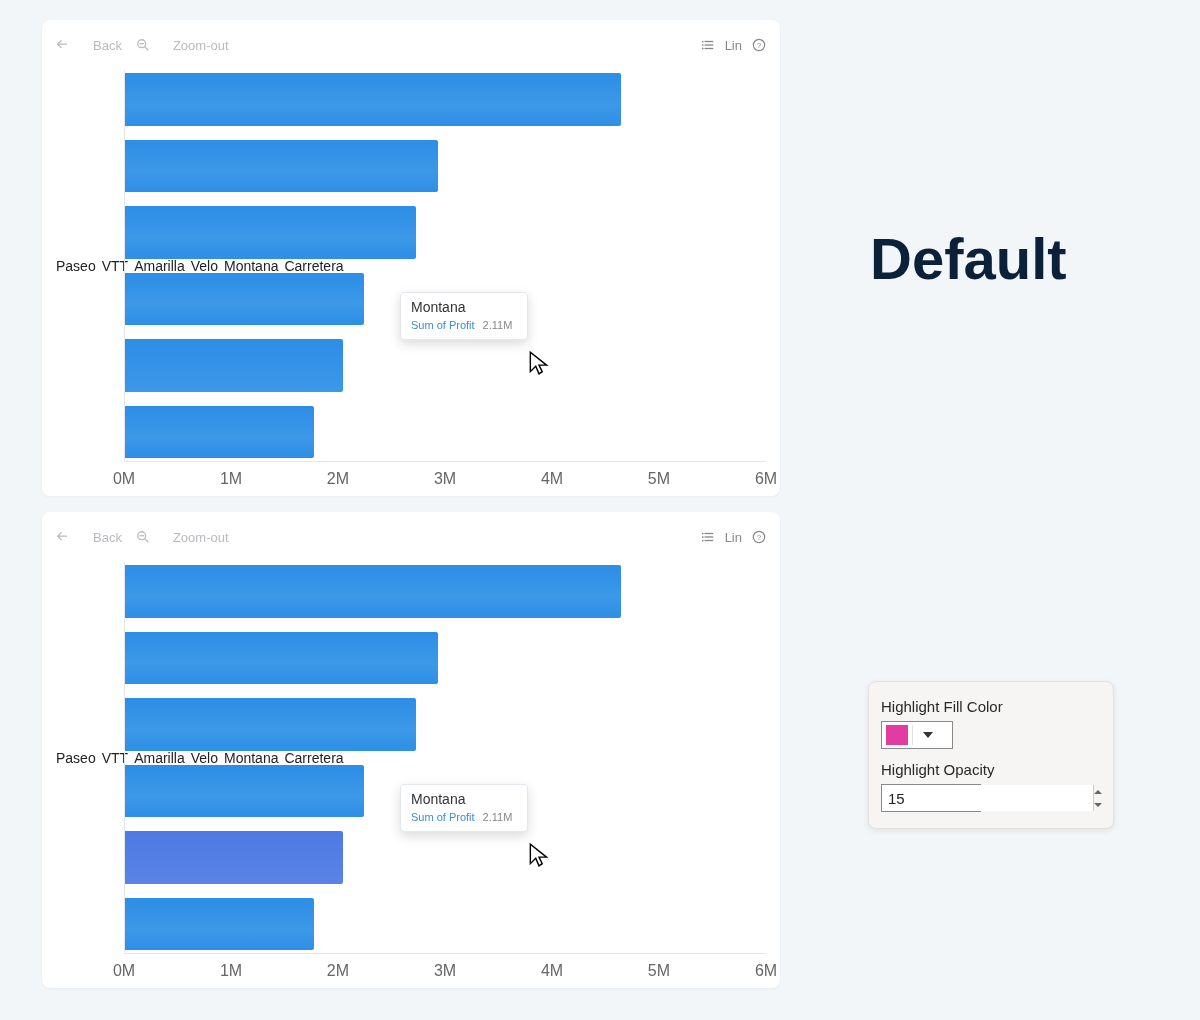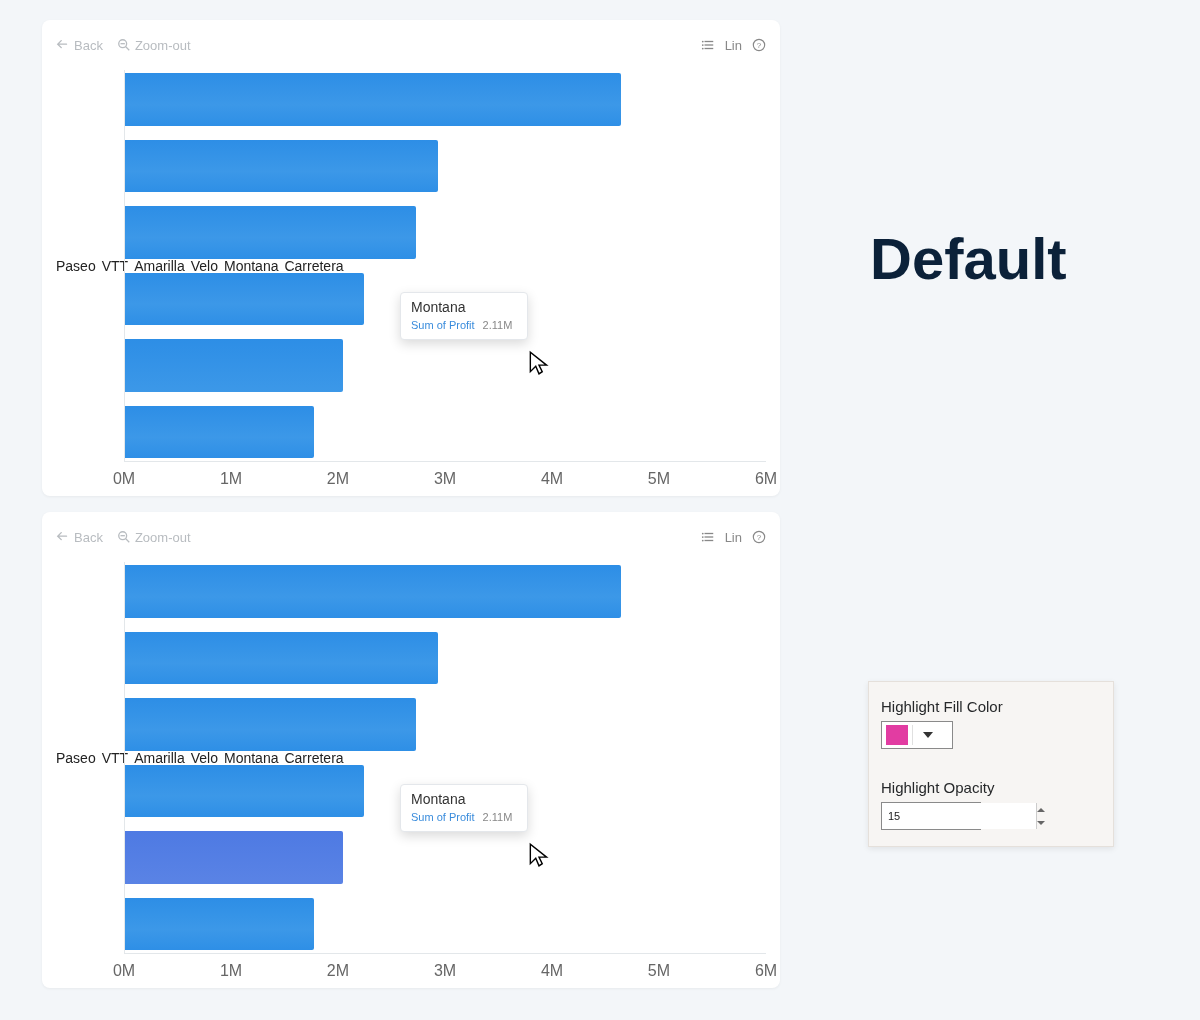--- a/index.html
+++ b/index.html
@@ -23,21 +23,21 @@
   .chart-card.top-chart { top: 20px; }
   .chart-card.bottom-chart { top: 512px; }
 
   .toolbar {
     display: flex;
     align-items: center;
     height: 30px;
     color: #b8bcc0;
     font-size: 13px;
   }
-  .tb-group { display: flex; gap: 4px; margin-right: 14px; cursor: default; }
+  .tb-group { display: flex; gap: 23px; margin-right: 14px; cursor: default; }
   .tb-right { margin-left: auto; display: flex; align-items: center; gap: 10px; color: #888; }
   .tb-icon { width: 14px; height: 14px; display: inline-block; }
   .divider { width:1px; height:16px; background:#e0e0e0; }
 
   .plot-area {
     position: relative;
     margin-top: 10px;
     height: 420px;
   }
   .y-labels {
@@ -109,39 +109,39 @@
     left: 870px; top: 225px;
     font-size: 58px; font-weight: 700; color: #0b2139;
   }
 
   .settings-panel {
     position: absolute;
     left: 868px; top: 681px;
     width: 246px;
     background: #f7f5f3;
     border: 1px solid #e5e0db;
-    border-radius: 0;
+    border-radius: 8px;
     padding: 10px 12px 16px 12px;
     box-shadow: 0 2px 6px rgba(0,0,0,0.08);
   }
   .settings-panel .s-label {
     font-size: 15px; color: #26282a; margin-bottom: 6px; margin-top: 6px;
   }
   .color-picker {
     display: flex; align-items: center;
     border: 1px solid #8a8a8a; background: #fff;
     width: 72px; height: 28px; padding: 2px 4px; gap: 4px; cursor: pointer;
   }
   .color-swatch { width: 22px; height: 20px; background: #e23ca2; }
   .dropdown-arrow { width:0;height:0;border-left:5px solid transparent;border-right:5px solid transparent;border-top:6px solid #333; margin-left:6px;}
   .opacity-input-wrap {
     display: flex; align-items: stretch; width: 100px; border:1px solid #8a8a8a; background:#fff; height:28px;
   }
   .opacity-input {
-    flex: 1; border: none; padding: 0 6px; font-size: 11px; color:#222; outline:none;
+    flex: 1; border: none; padding: 0 6px; font-size: 15px; color:#222; outline:none;
   }
   .spinner {
     display:flex; flex-direction:column; justify-content:center; width:16px; border-left:1px solid #ccc;
   }
   .spin { flex:1; display:flex; align-items:center; justify-content:center; cursor:pointer;}
   .spin-up::before   { content:""; width:0;height:0;border-left:4px solid transparent;border-right:4px solid transparent;border-bottom:4px solid #666;}
   .spin-down::before { content:""; width:0;height:0;border-left:4px solid transparent;border-right:4px solid transparent;border-top:4px solid #666;}
 </style>
 </head>
 <body>
@@ -336,21 +336,21 @@
 
 <div class="big-label">Default</div>
 
 <div class="settings-panel">
   <div class="s-label">Highlight Fill Color</div>
   <div class="color-picker">
     <div class="color-swatch" style="background: rgb(226, 60, 162);"></div>
     <span class="divider" style="height:20px;"></span>
     <span class="dropdown-arrow"></span>
   </div>
-  <div class="s-label" style="margin-top:30px;">Highlight Opacity</div>
+  <div class="s-label" style="margin-top:12px;">Highlight Opacity</div>
   <div class="opacity-input-wrap">
     <input class="opacity-input" value="15" style="">
     <div class="spinner">
       <div class="spin spin-up"></div>
       <div class="spin spin-down"></div>
     </div>
   </div>
 </div>
 
 </body></html>

